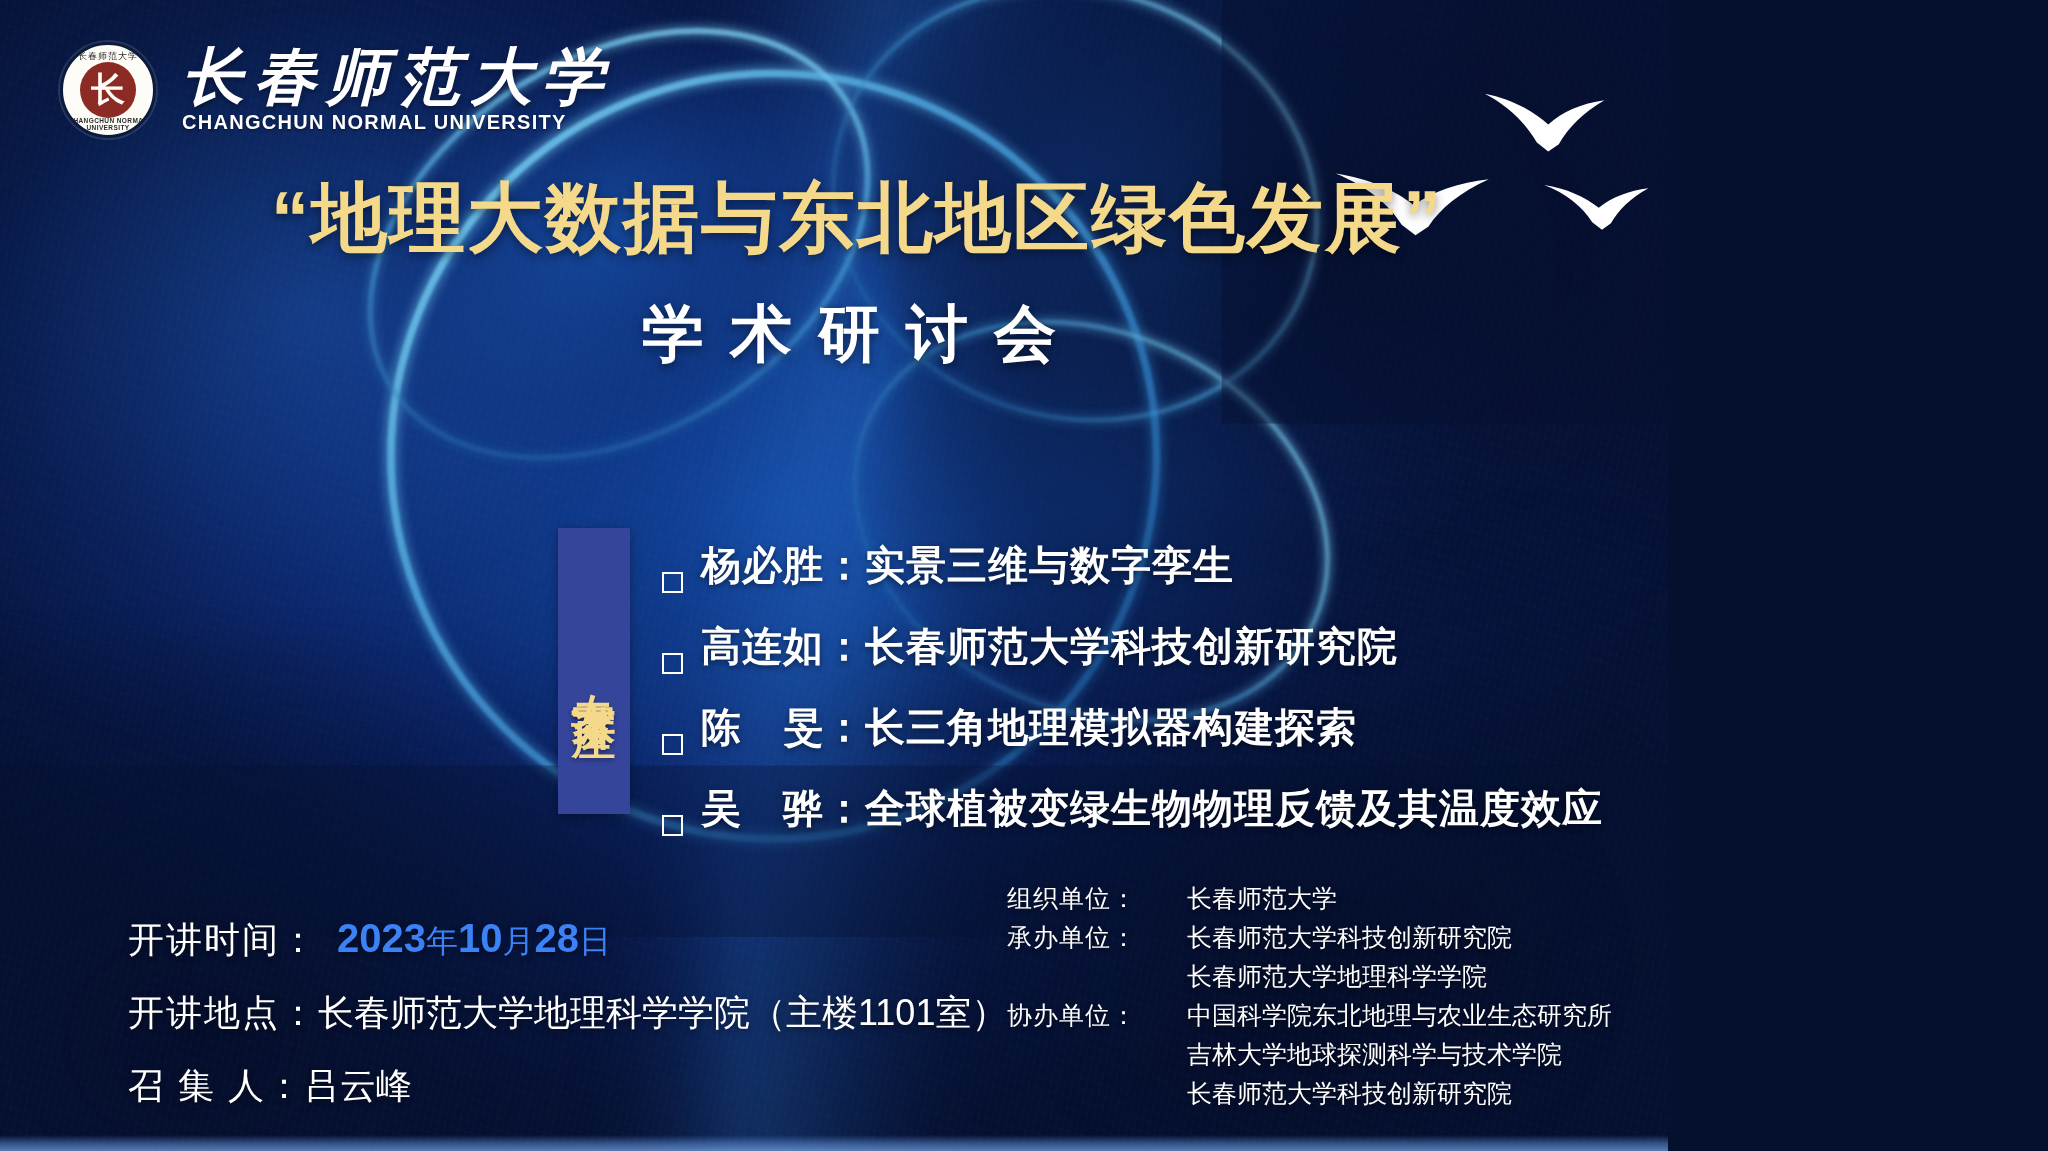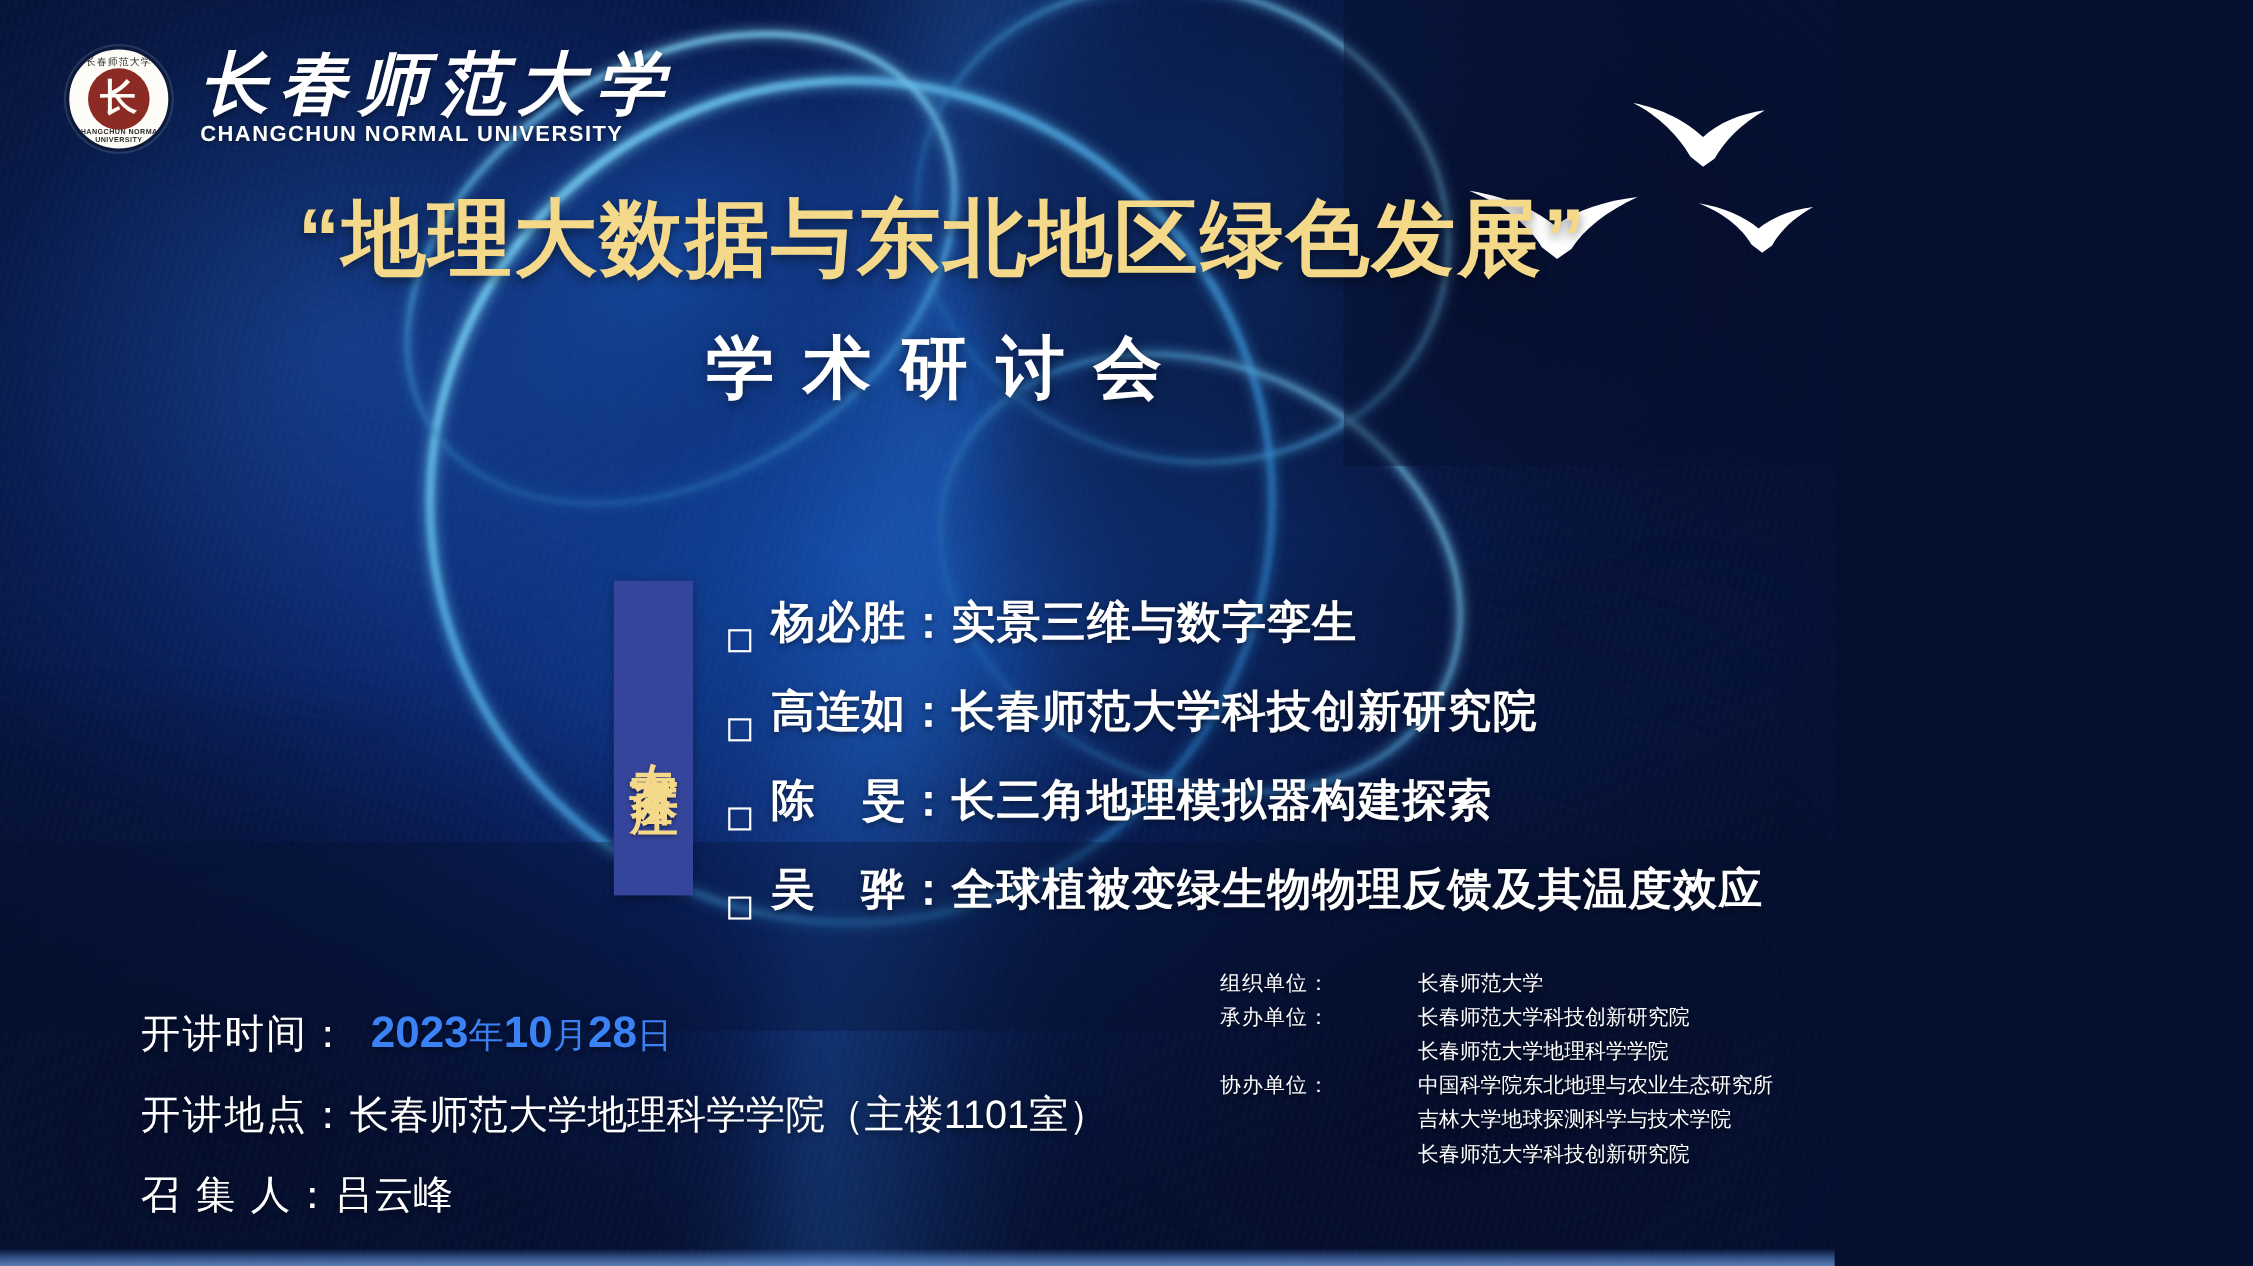--- a/index.html
+++ b/index.html
@@ -167,21 +167,21 @@
     margin-left:19px;
   }
   .date-val .unit{font-size:32px;font-weight:400;}
   
   .info-right{
     position:absolute;right:56px;top:882px;
     display:flex;flex-direction:column;gap:6px;
     align-items:flex-start;
   }
   .org-row{
-    display:flex;color:#ffffff;font-size:19px;font-weight:400;
+    display:flex;color:#ffffff;font-size:25px;font-weight:400;
     text-shadow:0 2px 5px rgba(0,0,0,.55);
     white-space:pre;line-height:1.32;align-items:center;
   }
   .org-row .olbl{width:180px;flex:0 0 auto;letter-spacing:1px;}
   .org-row .oval{flex:1;}
   .birds{position:absolute;inset:0;pointer-events:none;}
 </style>
 </head>
 <body>
 

